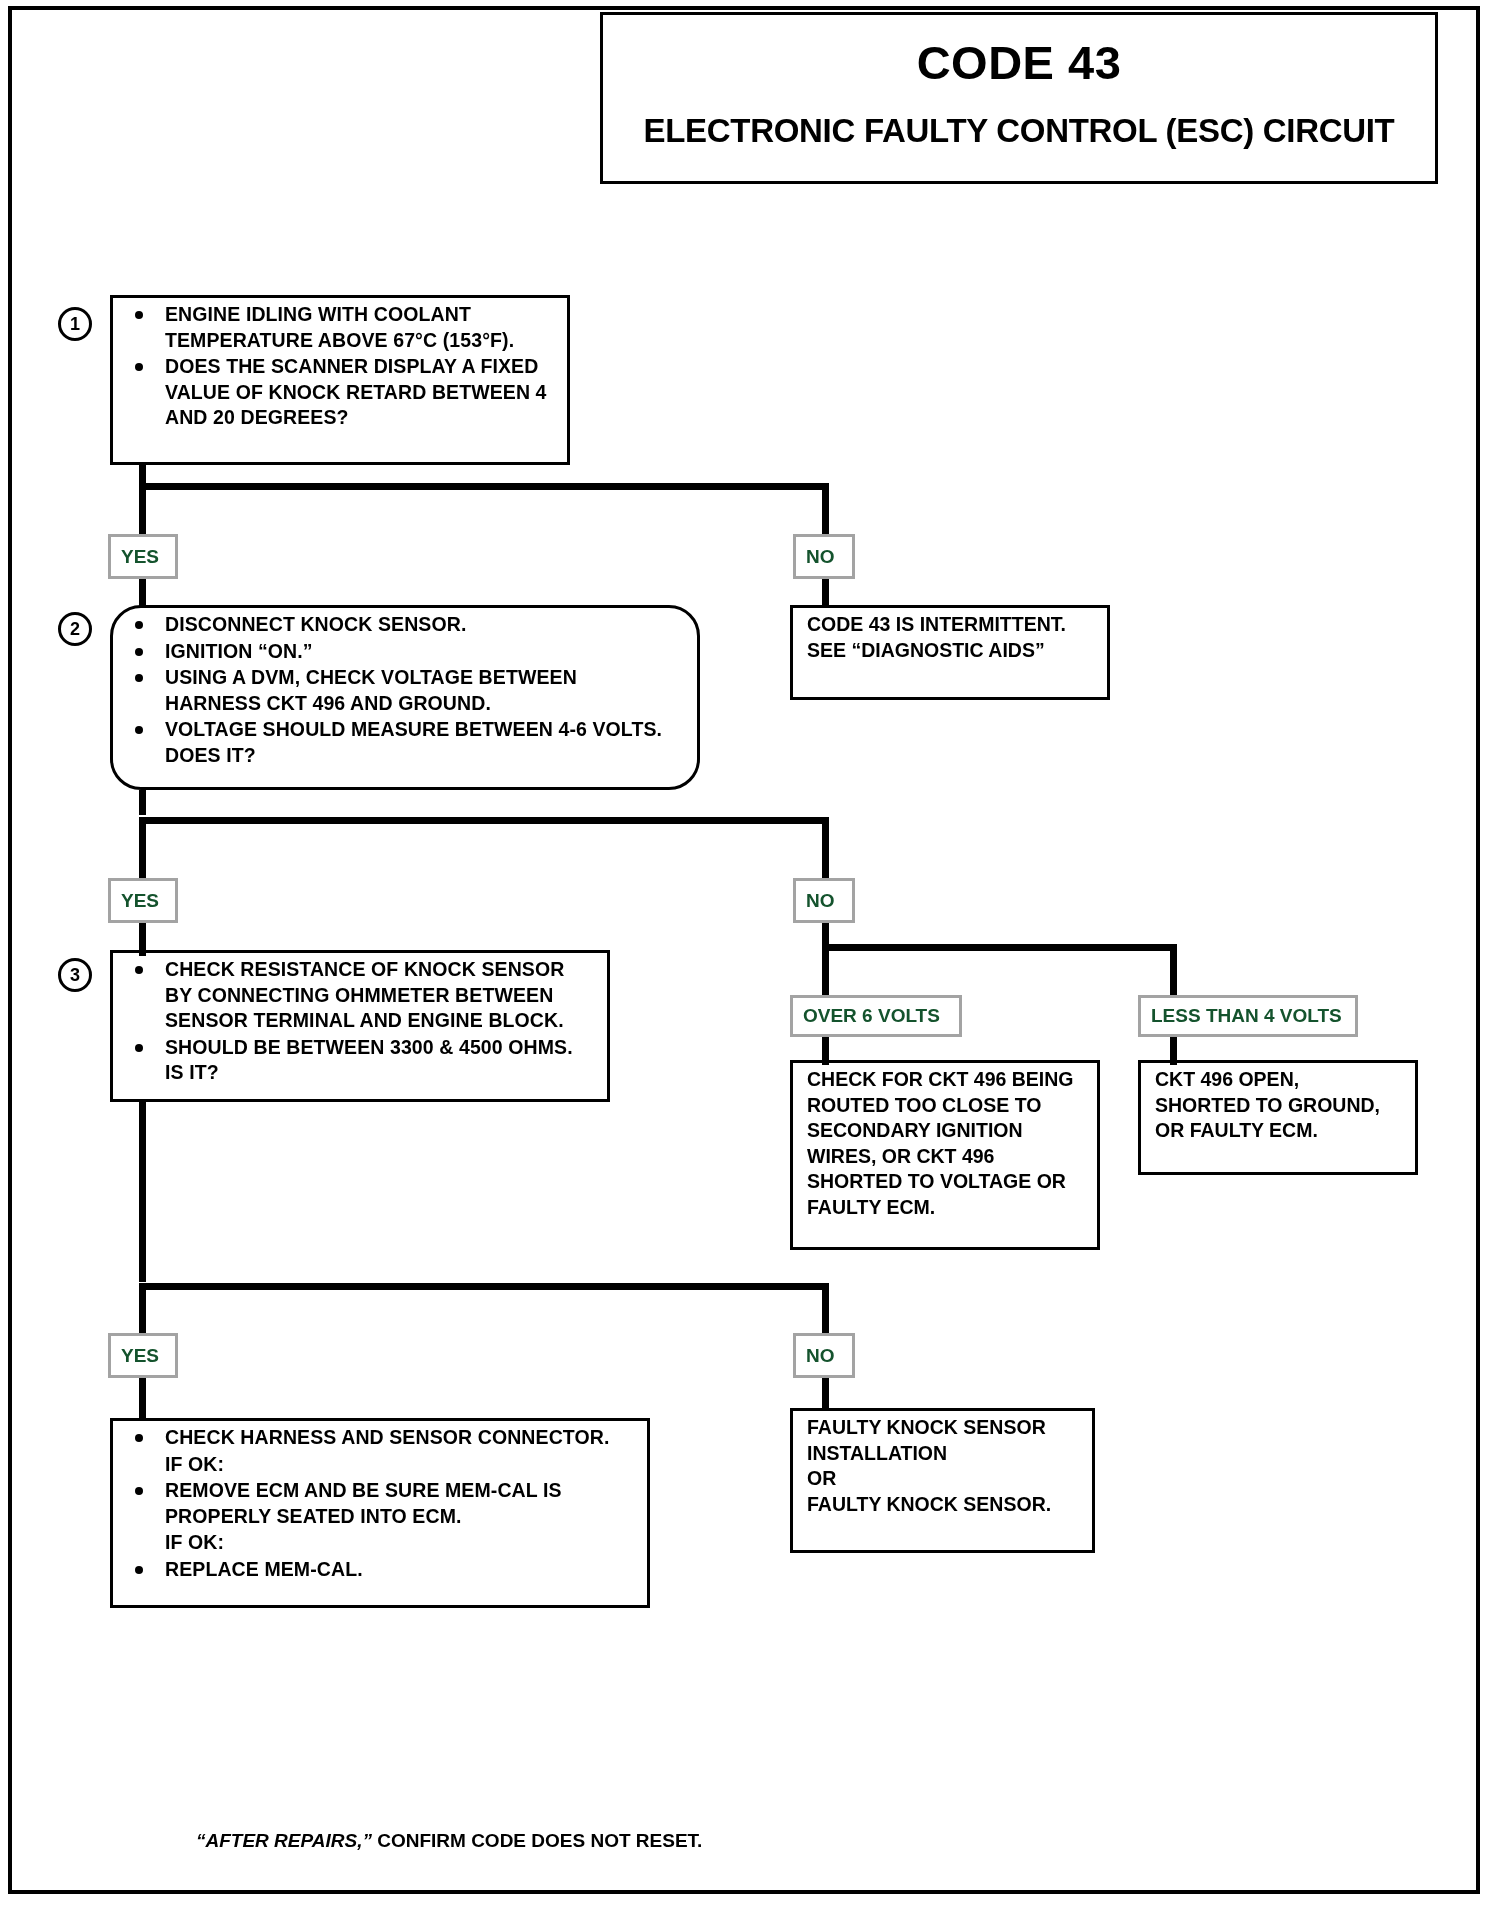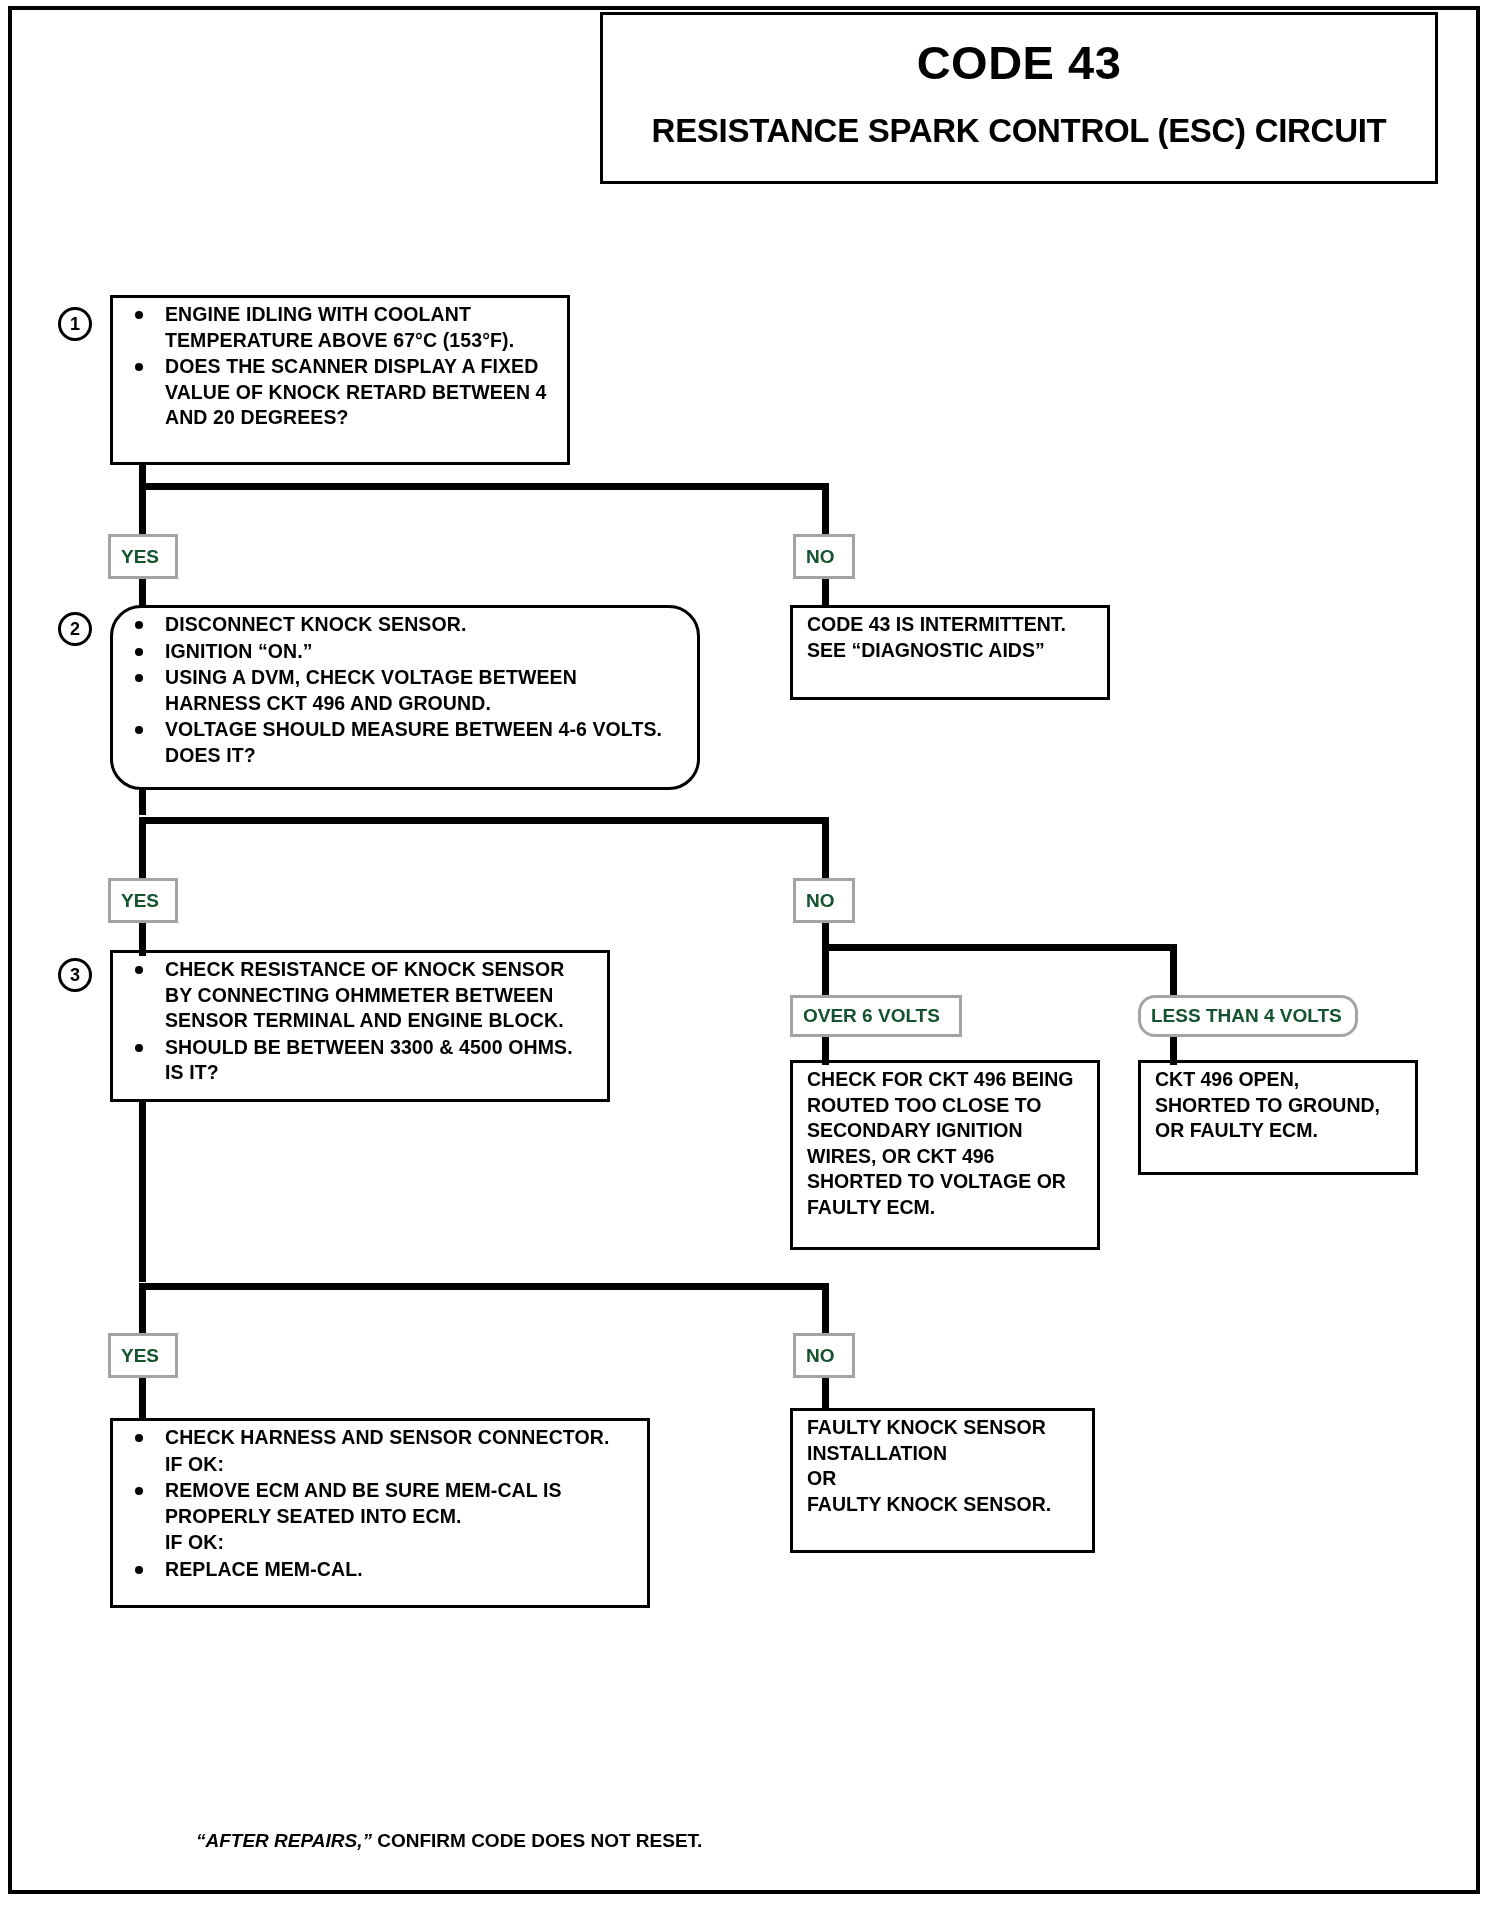--- a/index.html
+++ b/index.html
@@ -158,21 +158,21 @@
 </style>
 </head>
 <body>
 
 <div id="page">
 
   <div class="page-border"></div>
 
   <div class="title-block">
     <div class="title-main">CODE 43</div>
-    <div class="title-sub">RESISTANCE SPARK CONTROL (ESC) CIRCUIT</div>
+    <div class="title-sub">ELECTRONIC FAULTY CONTROL (ESC) CIRCUIT</div>
   </div>
 
   <div class="step-circle" style="left:58px; top:307px;">1</div>
 
   <div class="box" style="left:110px; top:295px; width:460px; height:170px;">
     <ul>
       <li class="bulleted">ENGINE IDLING WITH COOLANT
 TEMPERATURE ABOVE 67°C (153°F).</li>
       <li class="bulleted">DOES THE SCANNER DISPLAY A FIXED
 VALUE OF KNOCK RETARD BETWEEN 4
@@ -218,21 +218,21 @@
   <div class="tag" style="left:793px; top:878px; width:62px; height:45px;">NO</div>
 
   <div class="line-v" style="left:139px; top:921px; height:35px;"></div>
 
   <div class="line-v" style="left:822px; top:921px; height:30px;"></div>
   <div class="line-h" style="left:822px; top:944px; width:355px;"></div>
   <div class="line-v" style="left:822px; top:944px; height:55px;"></div>
   <div class="line-v" style="left:1170px; top:944px; height:55px;"></div>
 
   <div class="tag" style="left:790px; top:995px; width:172px; height:42px;">OVER 6 VOLTS</div>
-  <div class="tag" style="left:1138px; top:995px; width:220px; height:42px;border-radius:17px;">LESS THAN 4 VOLTS</div>
+  <div class="tag" style="left:1138px; top:995px; width:220px; height:42px;">LESS THAN 4 VOLTS</div>
 
   <div class="line-v" style="left:822px; top:1035px; height:30px;"></div>
   <div class="line-v" style="left:1170px; top:1035px; height:30px;"></div>
 
   <div class="box" style="left:790px; top:1060px; width:310px; height:190px;">
     <div class="plain-text">CHECK FOR CKT 496 BEING
 ROUTED TOO CLOSE TO
 SECONDARY IGNITION
 WIRES, OR CKT 496
 SHORTED TO VOLTAGE OR

